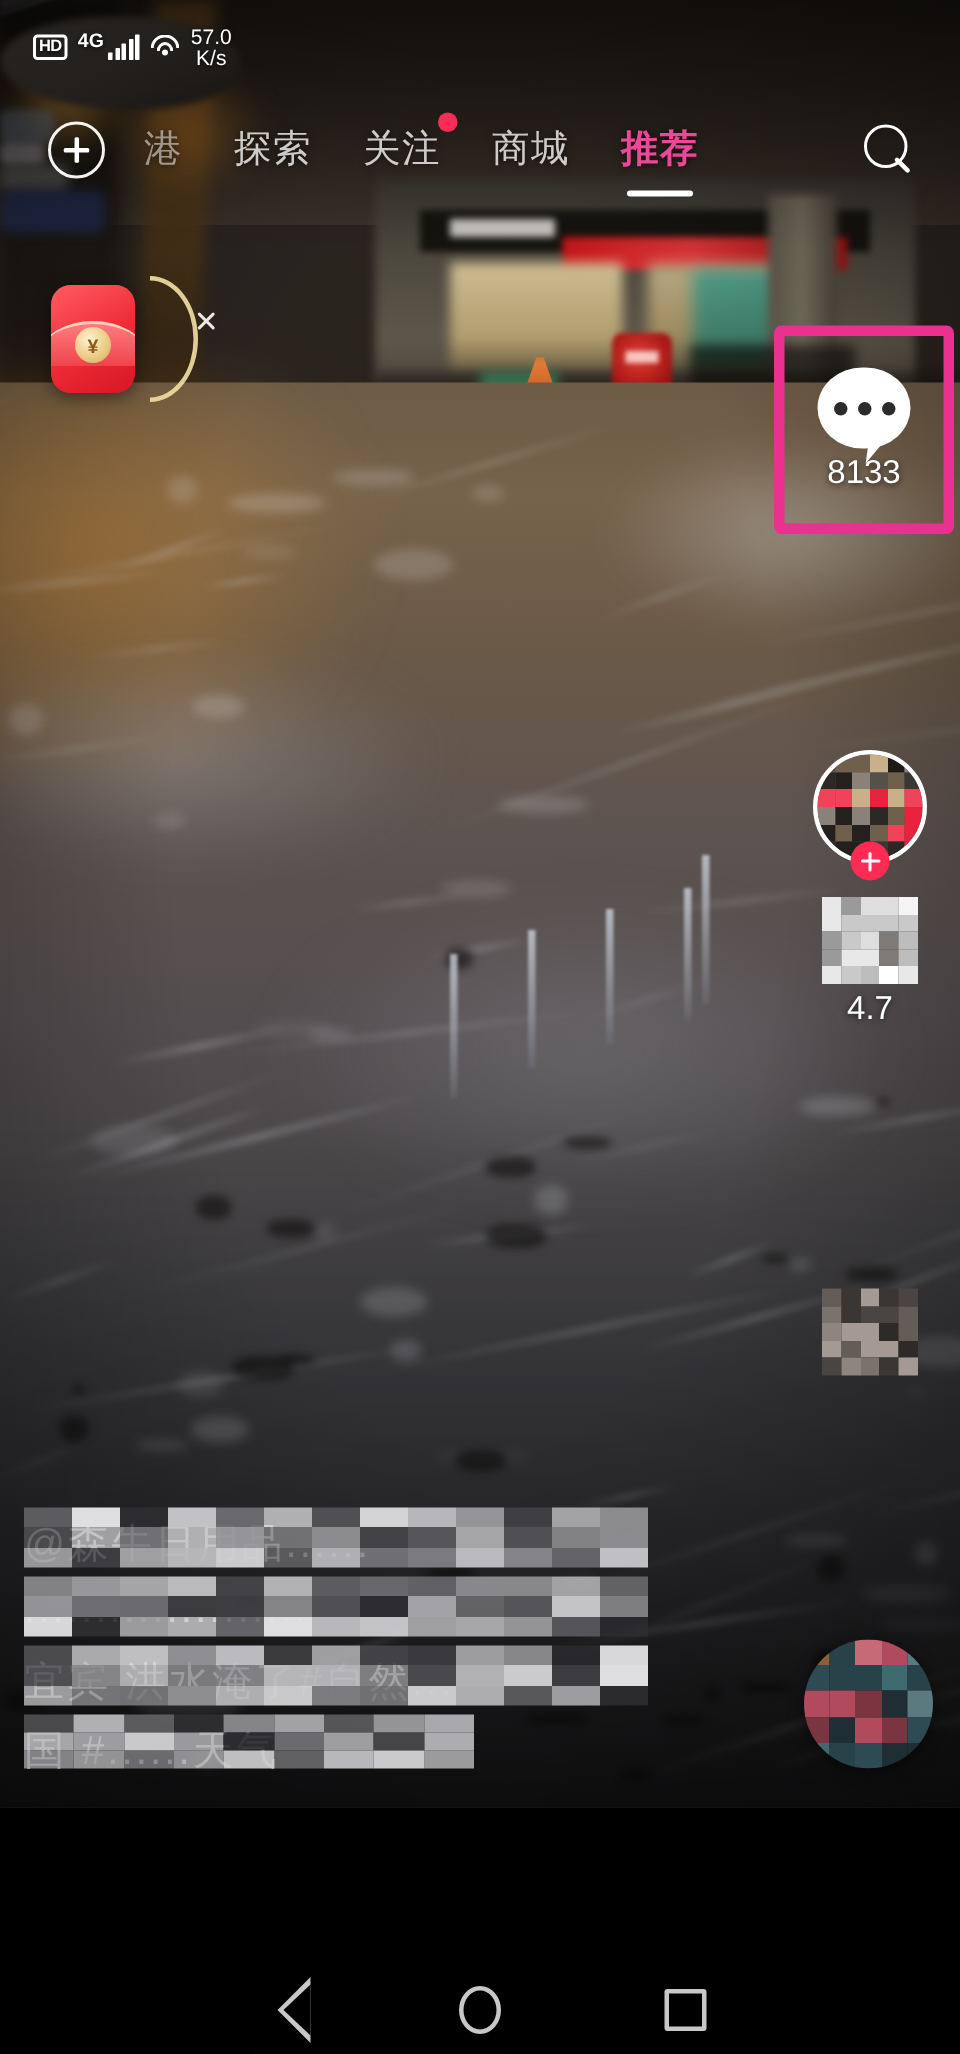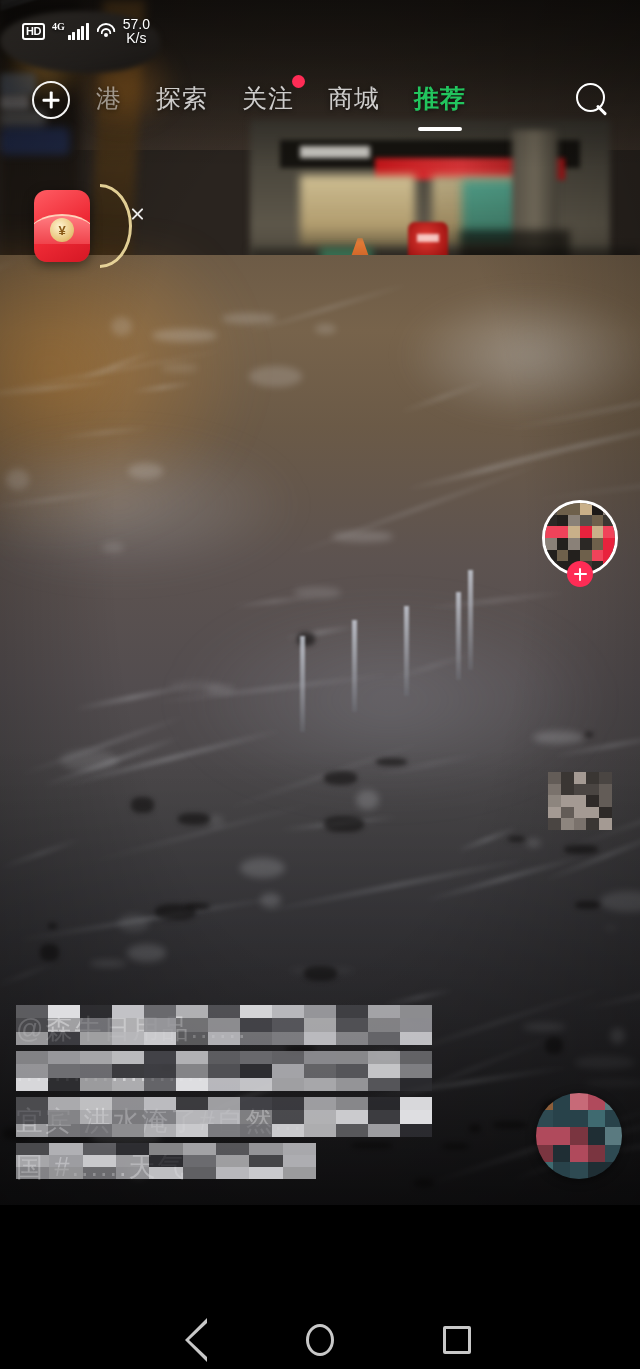--- a/index.html
+++ b/index.html
@@ -220,21 +220,21 @@
     display:flex; align-items:center;
     padding:0 22px; color:#fff; z-index:40;
     text-shadow:0 1px 3px rgba(0,0,0,.75);
   }
   .sb-left { display:flex; align-items:center; gap:7px; }
   .sb-right { display:flex; align-items:center; gap:9px; margin-left:auto; margin-right:10px;}
   .hd-badge {
     border:2px solid #fff; border-radius:3px; font-size:11px; font-weight:bold;
     padding:0px 2px; line-height:13px; letter-spacing:-.5px;
   }
-  .g4 { font-size:10px; font-weight:bold; position:relative; top:-5px; margin-right:-4px;font-family:Liberation Serif, serif;}
+  .g4 { font-size:13px; font-weight:bold; position:relative; top:-5px; margin-right:-4px;}
   .bars { display:flex; align-items:flex-end; gap:1.5px; height:17px; }
   .bars i { display:block; width:3px; background:#fff; border-radius:.5px; }
   .bars i:nth-child(1){height:5px}.bars i:nth-child(2){height:8px}
   .bars i:nth-child(3){height:11px}.bars i:nth-child(4){height:14px}
   .bars i:nth-child(5){height:17px}
   .wifi-ic { width:20px; height:17px; position:relative; }
   .wifi-ic span { position:absolute; left:50%; transform:translateX(-50%);
     border:2.2px solid #fff; border-bottom:none; border-radius:50% 50% 0 0 / 100% 100% 0 0; }
   .wifi-ic span:nth-child(1){ width:19px;height:9px; top:0; }
   .wifi-ic span:nth-child(2){ width:11px;height:6px; top:5px; }
@@ -272,21 +272,21 @@
     left:50%;top:50%;
   }
   .plus-circle::before{width:17px;height:2.6px;transform:translate(-50%,-50%);}
   .plus-circle::after{width:2.6px;height:17px;transform:translate(-50%,-50%);}
   .tabs { display:flex; align-items:center; gap:34px; margin-left:26px; }
   .tab {
     position:relative; color:rgba(255,255,255,.78);
     font-size:25px; letter-spacing:1px; padding-bottom:3px;
   }
   .tab.dim { color:rgba(255,255,255,.52); }
-  .tab.active { color:#22c55e; font-weight:bold; }
+  .tab.active { color:#ec4899; font-weight:bold; }
   .tab.active .underline {
     position:absolute; left:50%; transform:translateX(-50%);
     bottom:-13px; width:44px; height:4px; background:#fff; border-radius:2px;
   }
   .tab .reddot {
     position:absolute; right:-11px; top:-7px;
     width:13px; height:13px; border-radius:50%; background:#fe2c55;
   }
   .search-ic {
     margin-left:auto; margin-right:30px; width:34px; height:34px;
@@ -731,20 +731,50 @@
               <i style="background:#23201d"></i>
               <i style="background:#3a3732"></i>
               <i style="background:#2b2825"></i>
               <i style="background:#e8223d"></i>
             </div>
         </div>
         <div class="follow-badge"></div>
       </div>
     </div>
 
+    <div class="rail-item">
+      <div class="mosaic m5 like-mosaic" id="like-mosaic">
+          <i style="background:#e8e8e8"></i>
+          <i style="background:#9a9a9a"></i>
+          <i style="background:#dedede"></i>
+          <i style="background:#dedede"></i>
+          <i style="background:#f5f5f5"></i>
+          <i style="background:#e8e8e8"></i>
+          <i style="background:#c9c9c9"></i>
+          <i style="background:#c9c9c9"></i>
+          <i style="background:#c9c9c9"></i>
+          <i style="background:#c9c9c9"></i>
+          <i style="background:#9a9a9a"></i>
+          <i style="background:#c9c9c9"></i>
+          <i style="background:#dedede"></i>
+          <i style="background:#7d7a78"></i>
+          <i style="background:#bdbdbd"></i>
+          <i style="background:#9a9a9a"></i>
+          <i style="background:#e8e8e8"></i>
+          <i style="background:#e8e8e8"></i>
+          <i style="background:#7d7a78"></i>
+          <i style="background:#bdbdbd"></i>
+          <i style="background:#e8e8e8"></i>
+          <i style="background:#c9c9c9"></i>
+          <i style="background:#bdbdbd"></i>
+          <i style="background:#ffffff"></i>
+          <i style="background:#e8e8e8"></i>
+        </div>
+      <div class="rail-count">4.7</div>
+    </div>
 
     <div style="height:150px"></div>
 
 
     <div style="height:24px"></div>
 
     <div class="rail-item">
       <div class="mosaic m5 share-mosaic" id="share-mosaic">
           <i style="background:#635c57"></i>
           <i style="background:#3a3633"></i>
@@ -768,20 +798,28 @@
           <i style="background:#2e2a28"></i>
           <i style="background:#4a4542"></i>
           <i style="background:#8d857e"></i>
           <i style="background:#7a726c"></i>
           <i style="background:#3a3633"></i>
           <i style="background:#a49a93"></i>
         </div>
     </div>
   </div>
 
+  <div id="comment-item">
+    <div class="bubble">
+        <b></b>
+        <b></b>
+        <b></b>
+      </div>
+    <div class="rail-count">8133</div>
+  </div>
 
   <div class="disc">
     <div class="mosaic m5" id="disc-mosaic" style="width:100%;height:100%">
         <i style="background:#8c5e3a"></i>
         <i style="background:#28424a"></i>
         <i style="background:#c76a78"></i>
         <i style="background:#b04a5c"></i>
         <i style="background:#5a7a80"></i>
         <i style="background:#2e4a52"></i>
         <i style="background:#28424a"></i>

